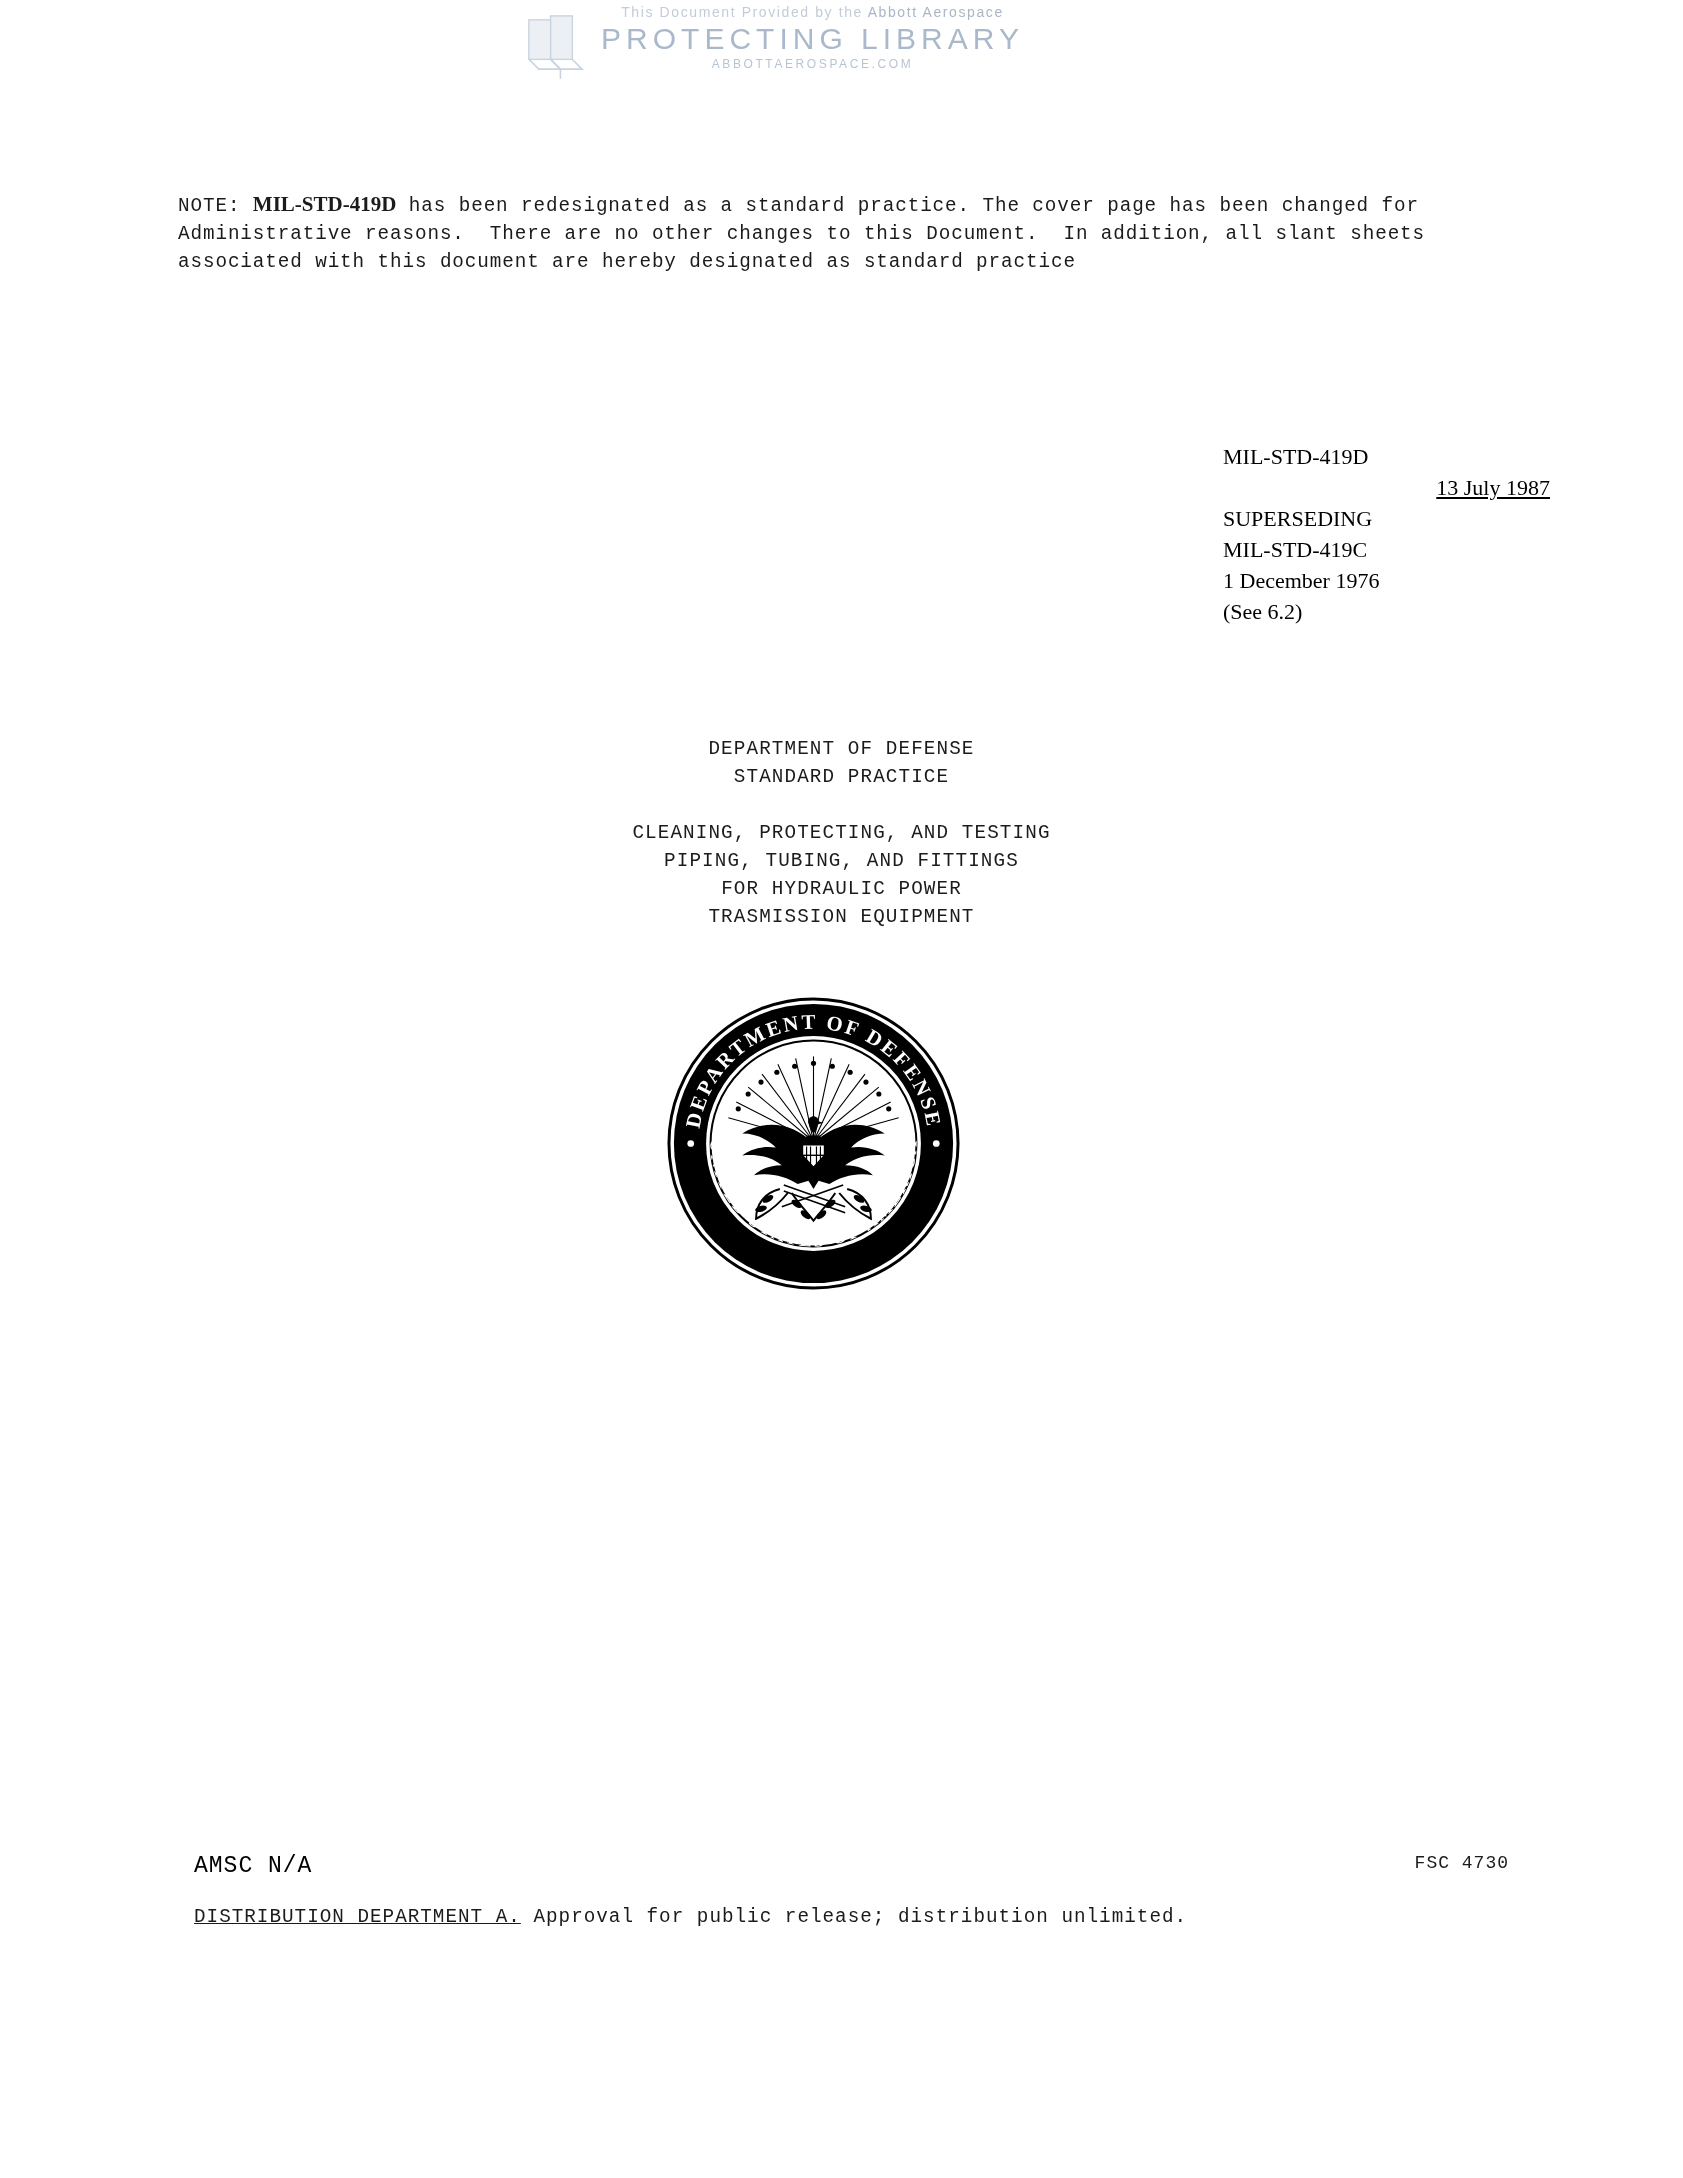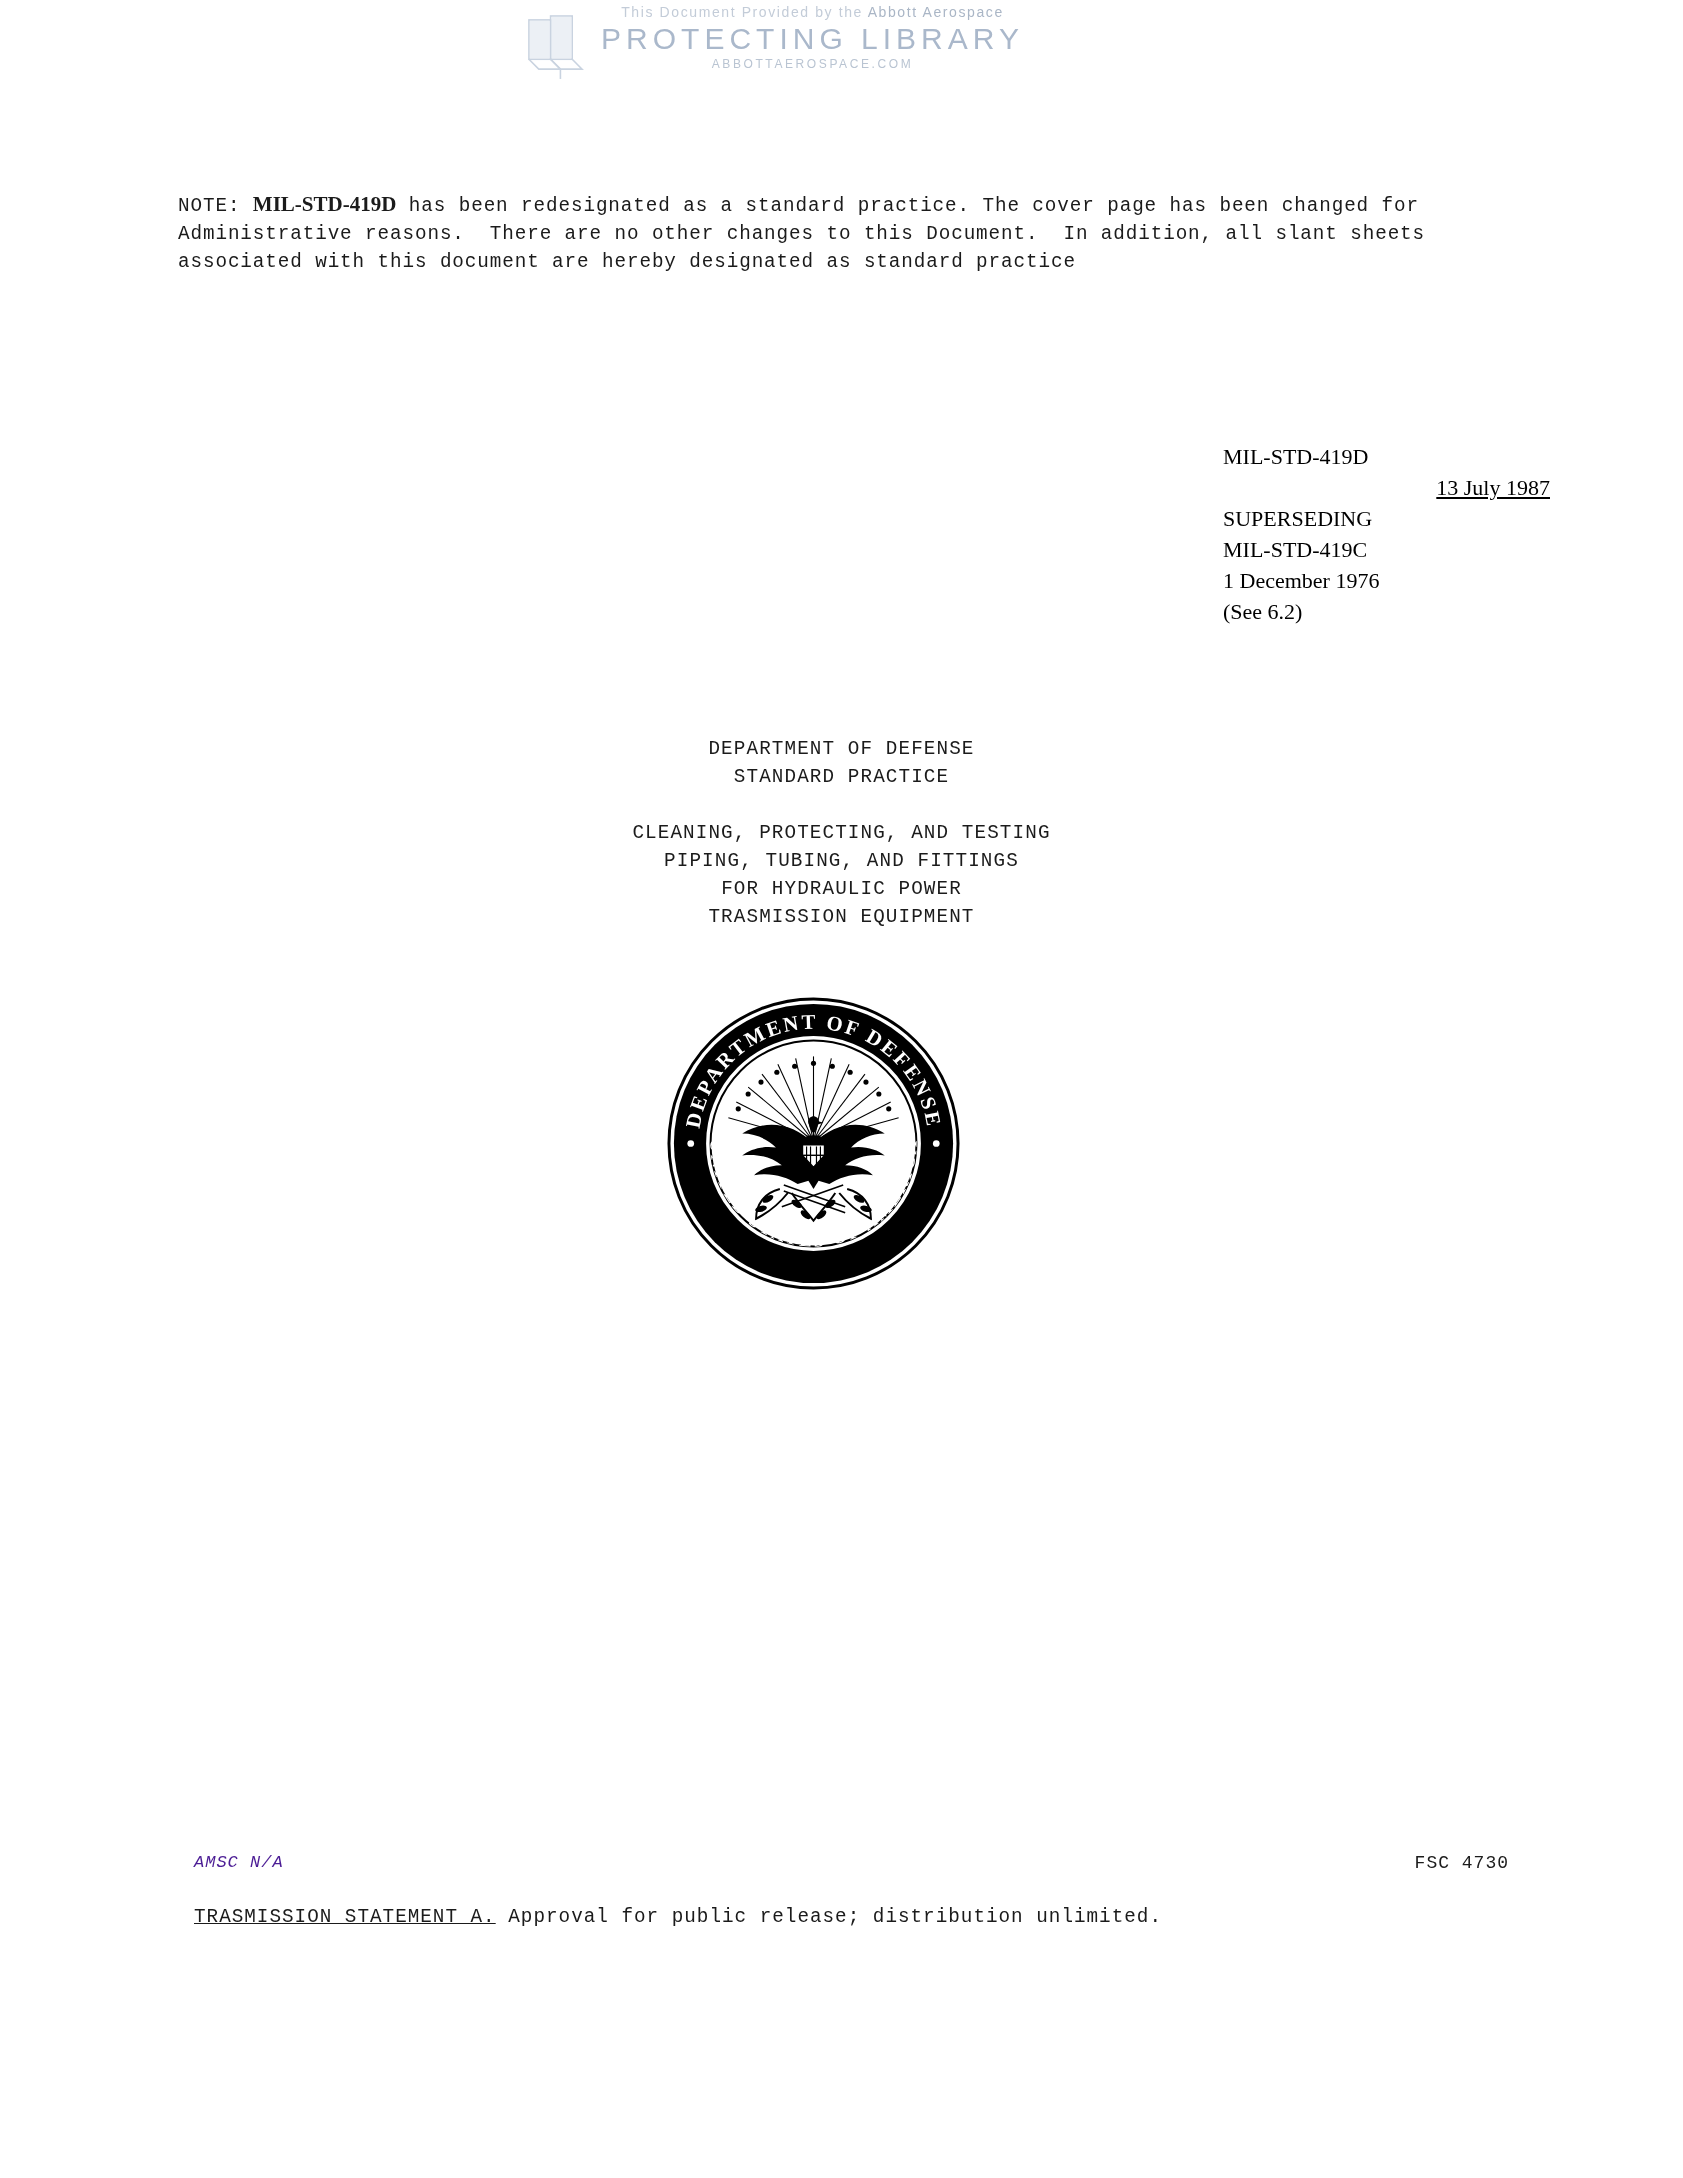--- a/index.html
+++ b/index.html
@@ -143,25 +143,24 @@
     width: 307px;
     height: 307px;
   }
 
   
   .footer-amsc {
     position: absolute;
     left: 194px;
     top: 1853px;
     font-family: "Liberation Mono", monospace;
-    font-size: 17px;
+    font-size: 23px;
     letter-spacing: 1px;
-    color: #4c1d95;
-    white-space: nowrap;
-    font-style: italic;
+    color: #000000;
+    white-space: nowrap;
   }
   .footer-fsc {
     position: absolute;
     right: 174px;
     top: 1853px;
     font-family: "Liberation Mono", monospace;
     font-size: 18px;
     letter-spacing: 1px;
     color: #1b1b1b;
     white-space: nowrap;
@@ -326,14 +325,14 @@
     <g stroke="#000000" stroke-width="1.6">
       <line x1="120" y1="192" x2="182" y2="214"></line>
       <line x1="120" y1="198" x2="182" y2="220"></line>
       <line x1="180" y1="192" x2="118" y2="214"></line>
     </g>
   </svg>
 </div>
 
 <div class="footer-amsc">AMSC N/A</div>
 <div class="footer-fsc">FSC 4730</div>
-<div class="footer-dist"><span class="underline">TRASMISSION STATEMENT A.</span><span>  Approval for public release; distribution unlimited.</span></div>
+<div class="footer-dist"><span class="underline">DISTRIBUTION DEPARTMENT A.</span><span>  Approval for public release; distribution unlimited.</span></div>
 
 
 </body></html>

